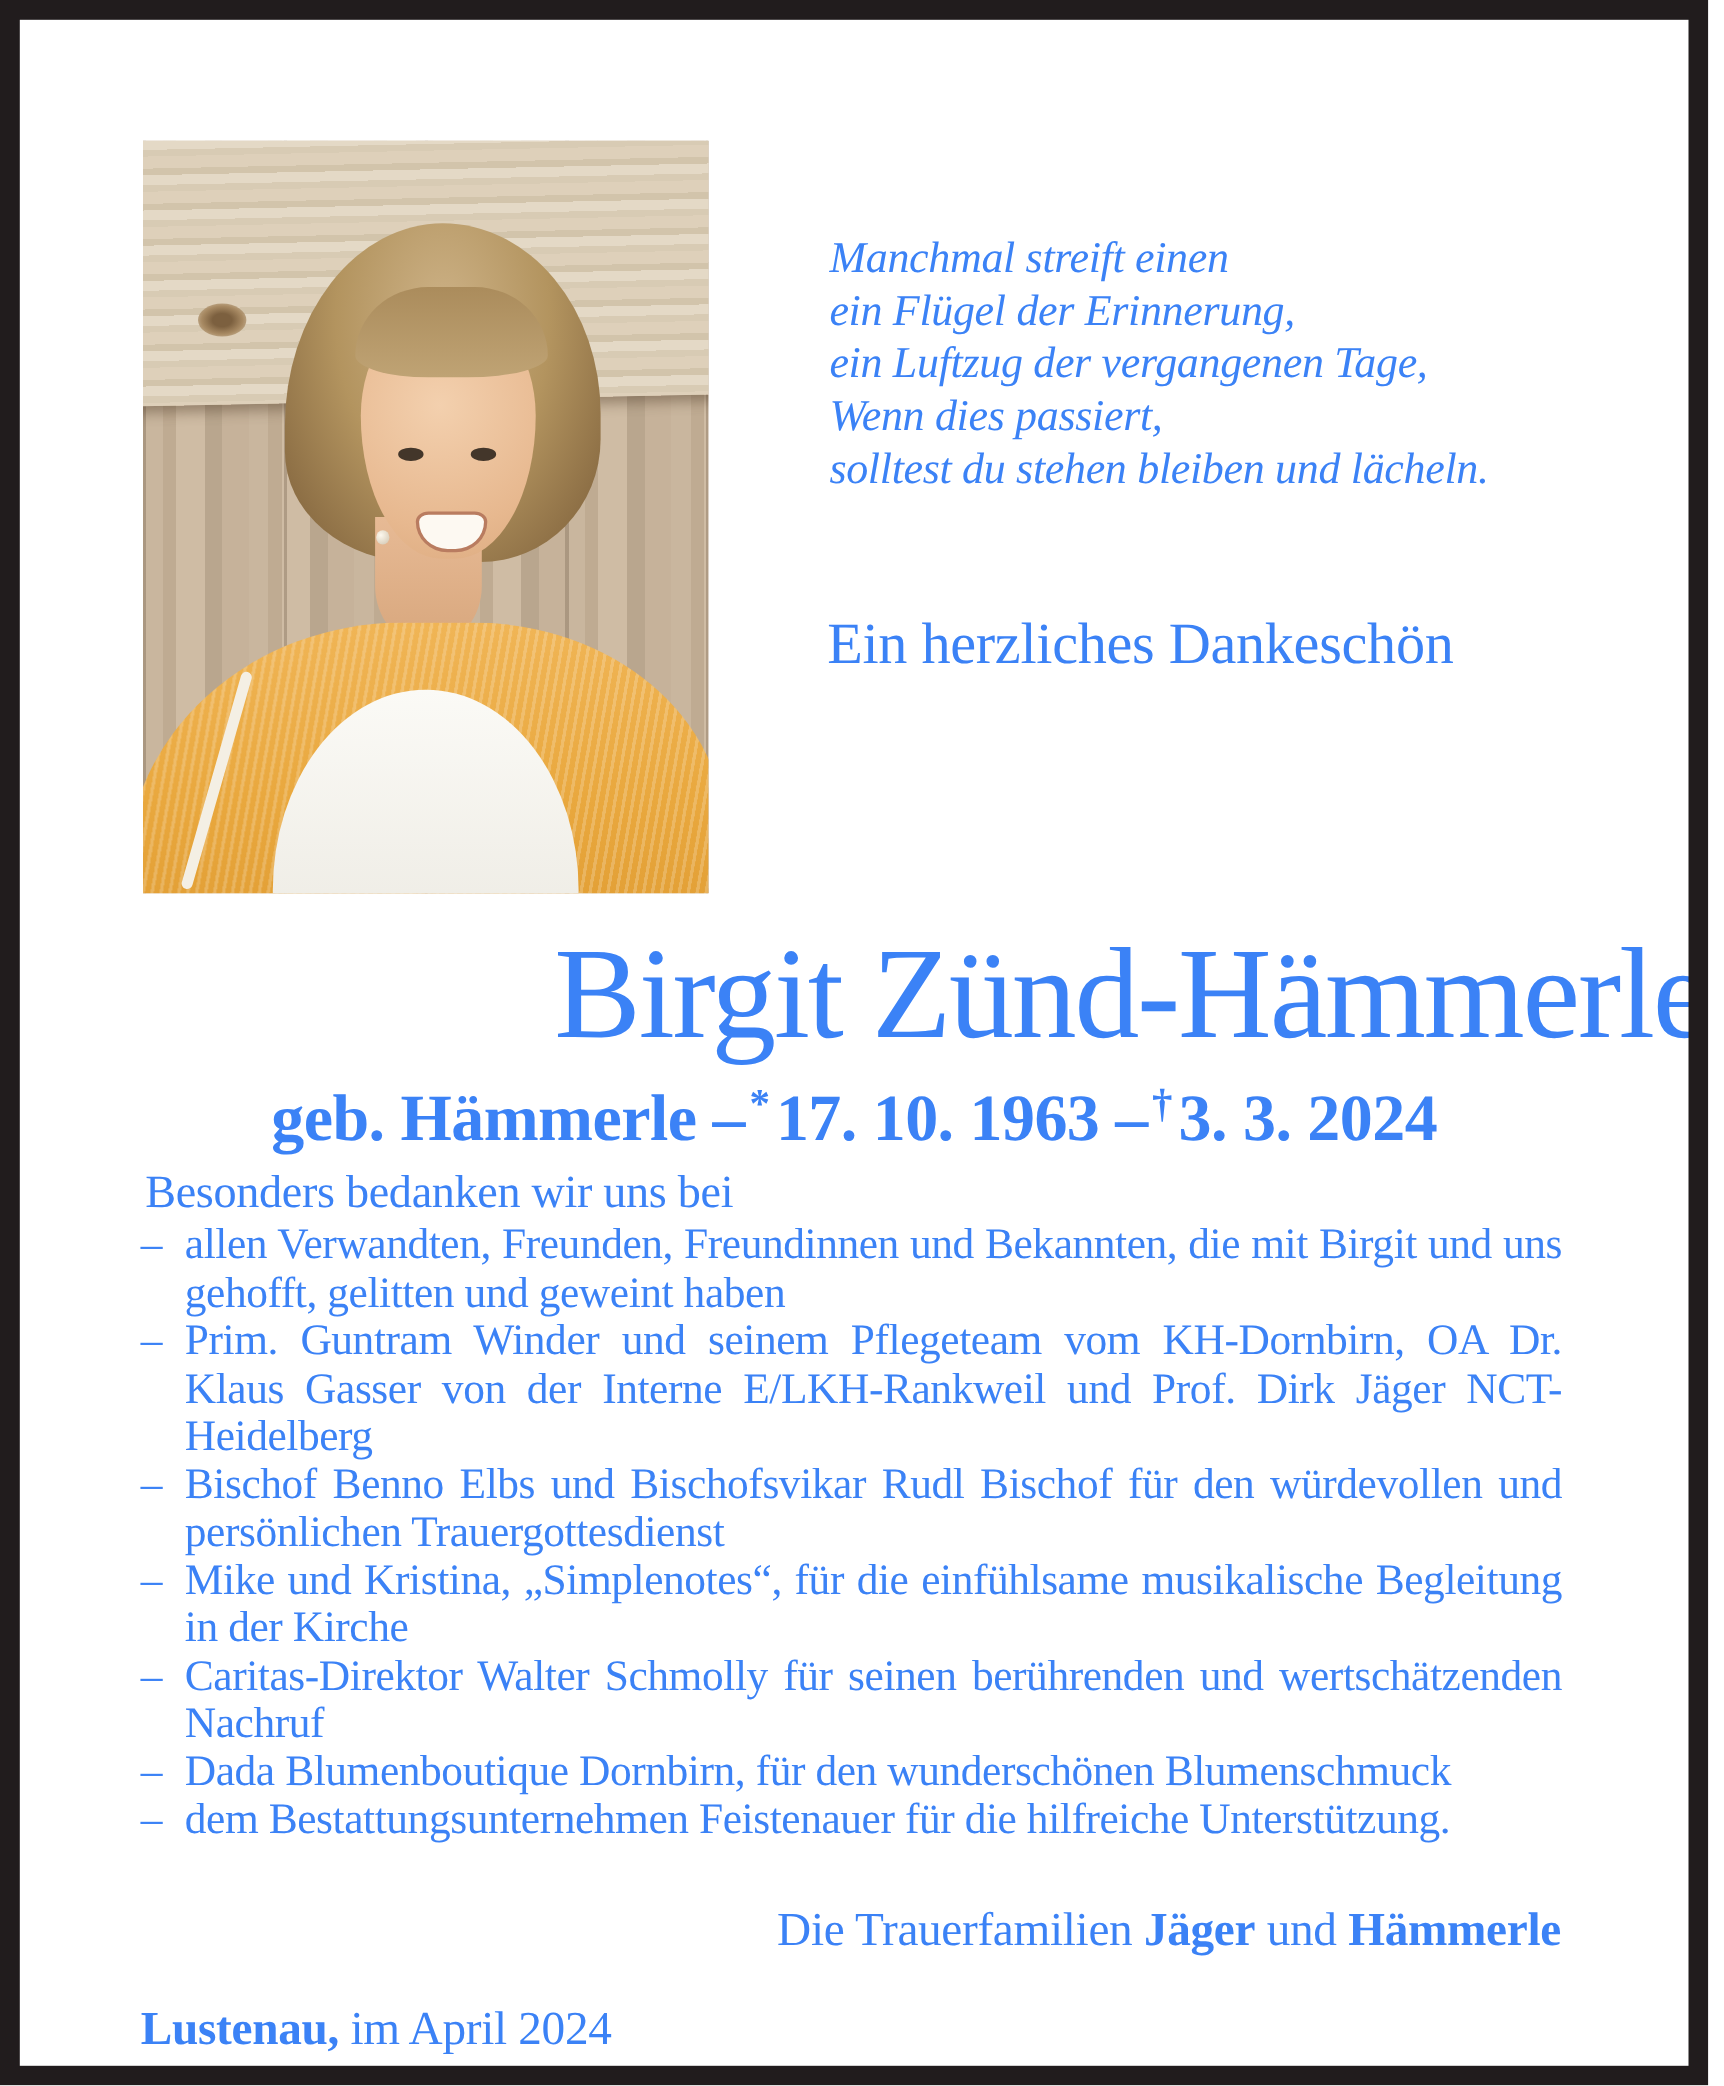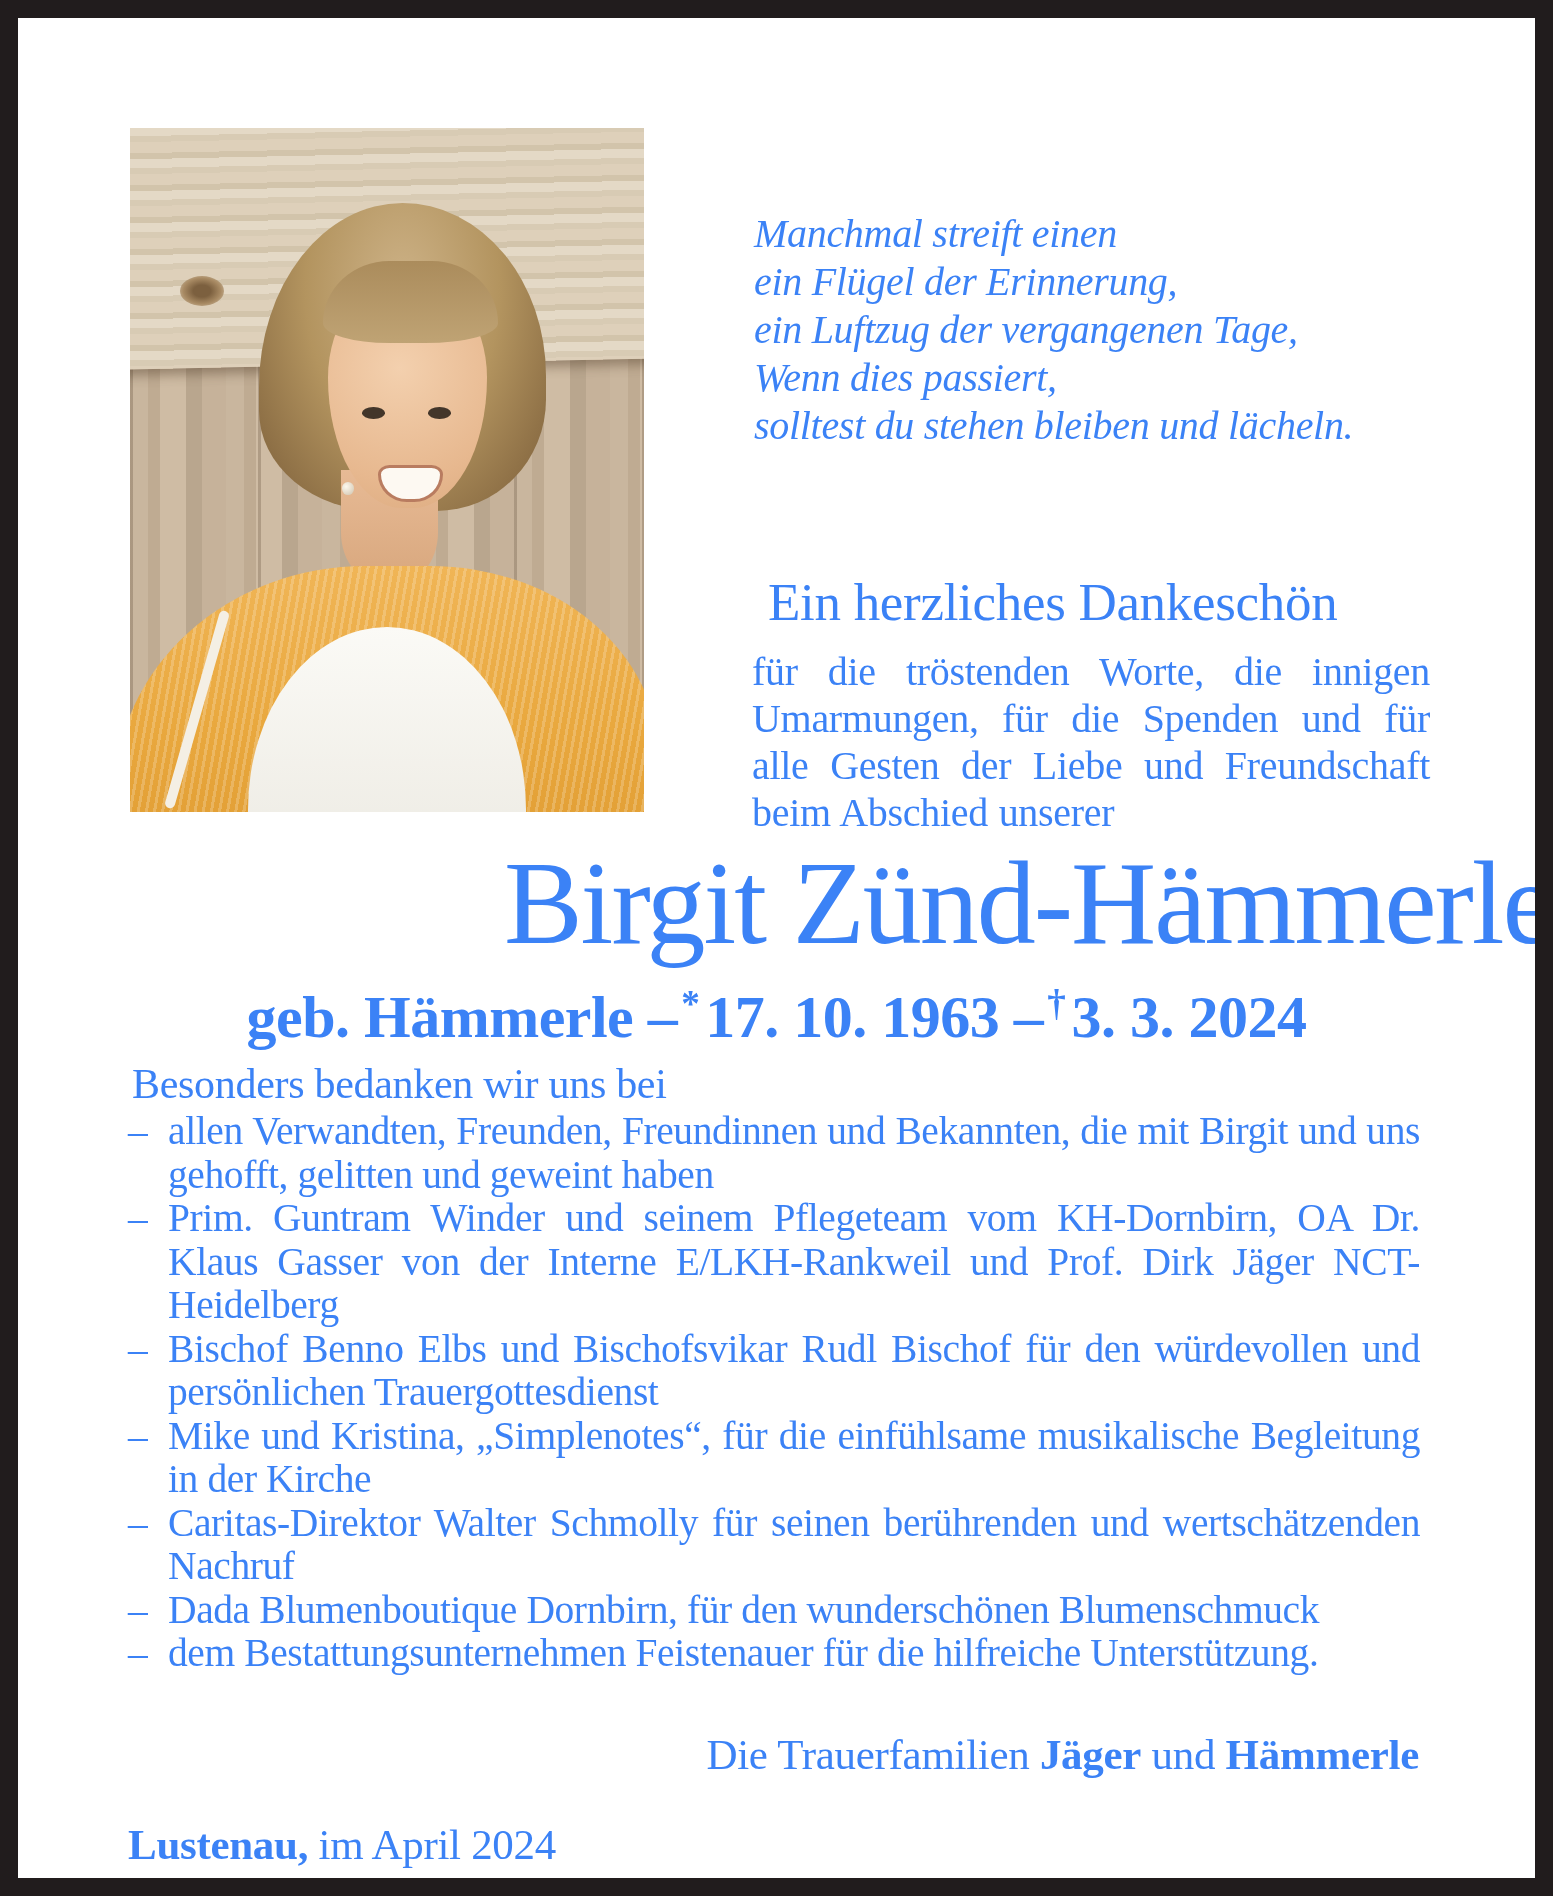--- a/index.html
+++ b/index.html
@@ -54,21 +54,21 @@
   .eye { position:absolute; width:4.4%; height:1.7%; background:#43362a; border-radius:50%; top:40.8%; }
   .eye.left { left:45.2%; } .eye.right { left:58.0%; }
   .smile {
     position:absolute; left:48.3%; top:49.2%; width:11.5%; height:4.6%;
     background:#fdf9f2; border:3px solid #b97c60; border-radius:24% 24% 60% 60% / 34% 34% 100% 100%;
   }
   .earring { position:absolute; left:41.2%; top:51.8%; width:2.4%; height:1.9%; background:radial-gradient(circle at 35% 35%, #fdf8ee, #cfc3ad); border-radius:50%; }
 
   
   .poem { position:absolute; left:754px; top:210px; font-style:italic; font-size:40px; line-height:48px; letter-spacing:-0.3px; }
-  .heading { position:absolute; left:752px; top:556px; margin:16px; font-size:53px; font-weight:normal; letter-spacing:-0.3px; }
+  .heading { position:absolute; left:752px; top:556px; margin:0; font-size:53px; font-weight:normal; letter-spacing:-0.3px; }
   .thanks { position:absolute; left:752px; top:648px; width:678px; margin:0; font-size:40px; line-height:47px; text-align:justify; letter-spacing:-0.3px; word-spacing:1px; }
   .name { position:absolute; left:0; right:0; top:842px; margin:0; text-align:right; font-size:118px; font-weight:normal; letter-spacing:-2px; line-height:1.05; }
   .dates { position:absolute; left:0; right:0; top:982px; text-align:center; font-size:60px; font-weight:bold; letter-spacing:-0.5px; }
   .dates sup { font-size:62%; vertical-align:super; margin:0 6px 0 4px; }
   .intro { position:absolute; left:128px; top:1056px; margin:4px; font-size:42px; letter-spacing:-0.3px; }
   .thanks-list { position:absolute; left:128px; top:1110px; width:1292px; margin:0; padding:0; list-style:none; font-size:39.5px; line-height:43.5px; letter-spacing:-0.4px; }
   .thanks-list li { position:relative; padding-left:40px; margin:0; }
   .thanks-list .dash { position:absolute; left:0; top:0; }
   .thanks-list .item-text { display:block; text-align:justify; }
   .closing { position:absolute; right:134px; top:1730px; margin:0; font-size:43px; letter-spacing:-0.3px; }
@@ -98,21 +98,20 @@
 
   <div class="poem">
     <div class="poem-line">Manchmal streift einen</div>
     <div class="poem-line">ein Flügel der Erinnerung,</div>
     <div class="poem-line">ein Luftzug der vergangenen Tage,</div>
     <div class="poem-line">Wenn dies passiert,</div>
     <div class="poem-line">solltest du stehen bleiben und lächeln.</div>
   </div>
 
   <h2 class="heading">Ein herzliches Dankeschön</h2>
-  <p class="thanks">für die tröstenden Worte, die innigen Umarmungen, für die Spenden und für alle Gesten der Liebe und Freundschaft beim Abschied unserer</p>
 
   <h1 class="name">Birgit Zünd-Hämmerle</h1>
   <div class="dates">
     <span>geb. Hämmerle –</span><sup>*</sup><span>17. 10. 1963 –</span><sup>†</sup><span>3. 3. 2024</span>
   </div>
 
   <p class="intro">Besonders bedanken wir uns bei</p>
   <ul class="thanks-list">
     <li>
         <span class="dash">–</span>

